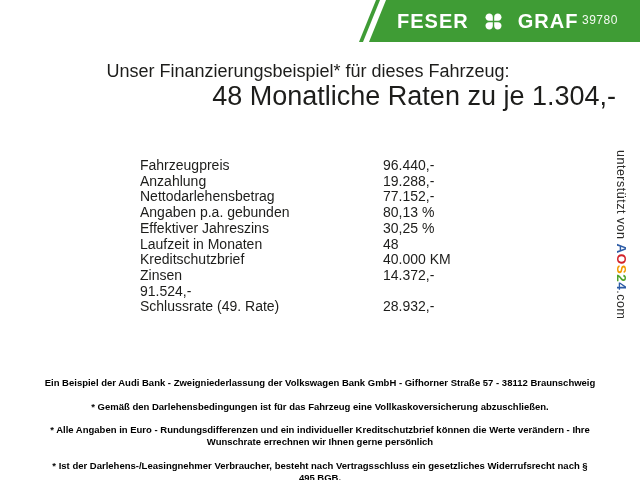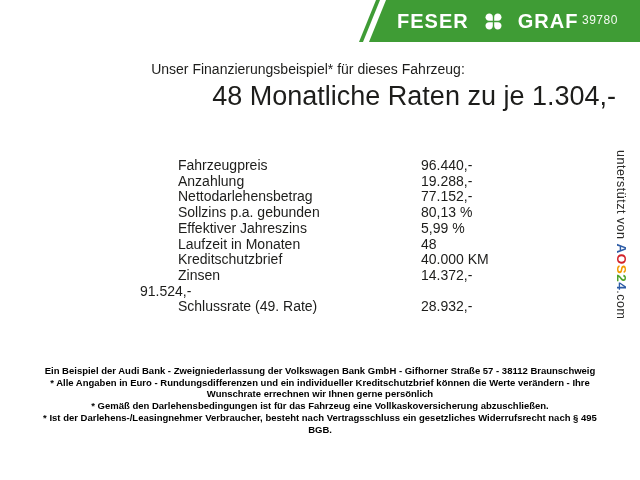--- a/index.html
+++ b/index.html
@@ -27,41 +27,41 @@
     white-space:nowrap;
   }
   .logo svg{display:block;}
   .dealer-number{
     position:absolute;left:582px;top:13px;
     color:#f4faf2;font-size:12px;letter-spacing:0.5px;
   }
   
   .title-line1{
     position:absolute;top:61px;left:0;width:616px;text-align:center;
-    font-size:14px;color:#1d1d1b;
+    font-size:18px;color:#1d1d1b;
   }
   .title-line2{
     position:absolute;top:81px;left:0;width:616px;text-align:right;
     font-size:27px;color:#1d1d1b;
   }
   
   .fin-table{
     position:absolute;left:140px;top:158px;
     font-size:14px;line-height:15.7px;color:#1d1d1b;
   }
   .fin-row{display:flex;}
-  .fin-label{width:243px;margin-left:38px;}
+  .fin-label{width:243px;}
   .fin-value{white-space:nowrap;}
   
   .footnotes{
     position:absolute;top:365px;left:50%;transform:translateX(-50%);
     width:576px;text-align:center;
     font-size:9.5px;font-weight:bold;line-height:11.7px;color:#000;
   }
-  .footnotes p{margin:0;}
+  .footnotes p{margin:12px;}
   
   .side-brand{
     position:absolute;left:614px;top:150px;height:220px;
     writing-mode:vertical-rl;text-orientation:mixed;
     font-size:12.5px;letter-spacing:0.5px;color:#2a2a28;
     white-space:nowrap;
   }
   .side-brand .aos-letter{font-weight:bold;font-size:13.5px;}
 </style>
 </head>
@@ -98,26 +98,26 @@
     </div>
     <div class="fin-row">
       <span class="fin-label">Anzahlung</span>
       <span class="fin-value">19.288,-</span>
     </div>
     <div class="fin-row">
       <span class="fin-label">Nettodarlehensbetrag</span>
       <span class="fin-value">77.152,-</span>
     </div>
     <div class="fin-row">
-      <span class="fin-label">Sollzins p.a. gebunden</span>
+      <span class="fin-label">Angaben p.a. gebunden</span>
       <span class="fin-value">80,13 %</span>
     </div>
     <div class="fin-row">
       <span class="fin-label">Effektiver Jahreszins</span>
-      <span class="fin-value">5,99 %</span>
+      <span class="fin-value">30,25 %</span>
     </div>
     <div class="fin-row">
       <span class="fin-label">Laufzeit in Monaten</span>
       <span class="fin-value">48</span>
     </div>
     <div class="fin-row">
       <span class="fin-label">Kreditschutzbrief</span>
       <span class="fin-value">40.000 KM</span>
     </div>
     <div class="fin-row">
@@ -128,22 +128,22 @@
       <span class="fin-value">91.524,-</span>
     </div>
     <div class="fin-row">
       <span class="fin-label">Schlussrate (49. Rate)</span>
       <span class="fin-value">28.932,-</span>
     </div>
   </div>
 
   <div class="footnotes">
     <p>Ein Beispiel der Audi Bank - Zweigniederlassung der Volkswagen Bank GmbH - Gifhorner Straße 57 - 38112 Braunschweig</p>
+    <p>* Gemäß den Darlehensbedingungen ist für das Fahrzeug eine Vollkaskoversicherung abzuschließen.</p>
     <p>* Alle Angaben in Euro - Rundungsdifferenzen und ein individueller Kreditschutzbrief können die Werte verändern - Ihre Wunschrate errechnen wir Ihnen gerne persönlich</p>
-    <p>* Gemäß den Darlehensbedingungen ist für das Fahrzeug eine Vollkaskoversicherung abzuschließen.</p>
     <p>* Ist der Darlehens-/Leasingnehmer Verbraucher, besteht nach Vertragsschluss ein gesetzliches Widerrufsrecht nach § 495 BGB.</p>
   </div>
 
   <div class="side-brand">
     <span>unterstützt von </span><span class="aos-letter" style="color:#2d5ca6">A</span><span class="aos-letter" style="color:#d2222a">O</span><span class="aos-letter" style="color:#f39b00">S</span><span class="aos-letter" style="color:#4fa32a">2</span><span class="aos-letter" style="color:#2d5ca6">4</span><span>.com</span>
   </div>
 
 </div>
 
 </body></html>

